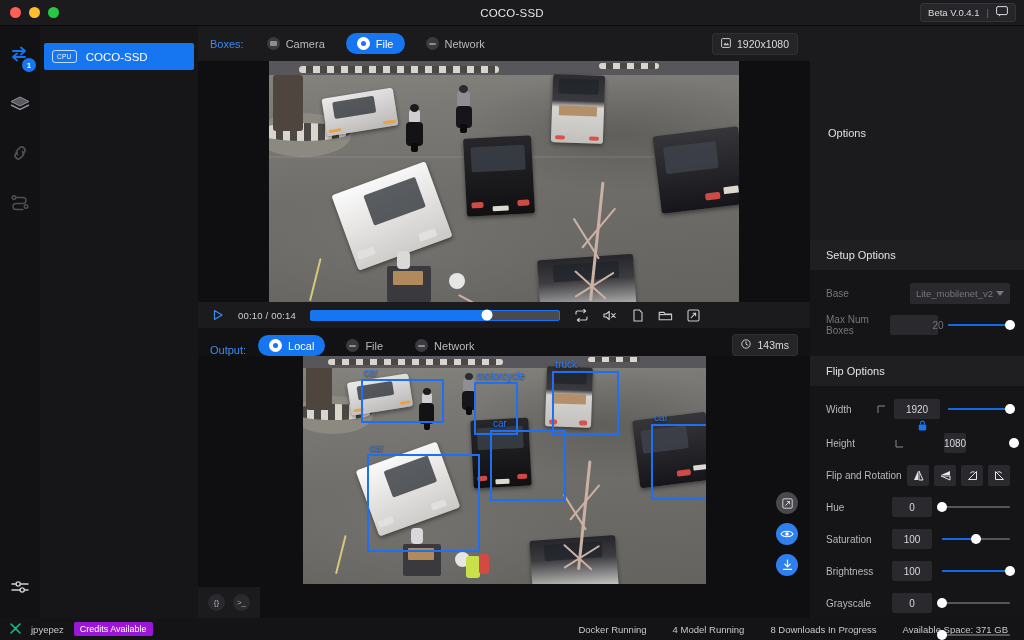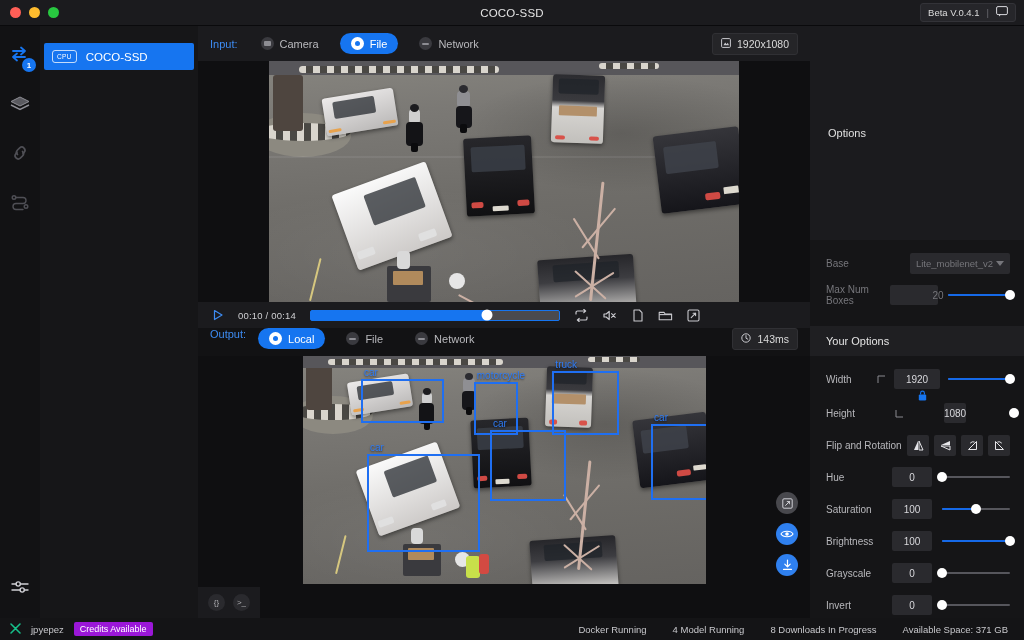--- a/index.html
+++ b/index.html
@@ -148,21 +148,21 @@
     background: #4a4a4e; position: relative; max-width: 250px; cursor: pointer;
   }
   .track-fill { position: absolute; left: 0; top: 0; bottom: 0; background: #1675f0; }
   .track-knob {
     position: absolute; top: 50%; width: 11px; height: 11px; border-radius: 50%;
     background: #fff; transform: translate(-50%,-50%);
   }
   .tbtn { cursor: pointer; display: flex; align-items: center; justify-content: center; }
 
   
-  .out-bar { height: 28px; background: #121214; display: flex; align-items: flex-start; padding: 0 12px; gap: 10px; flex: 0 0 28px; }
+  .out-bar { height: 28px; background: #121214; display: flex; align-items: flex-end; padding: 0 12px; gap: 10px; flex: 0 0 28px; }
 
   
   .out-wrap { flex: 1 1 auto; position: relative; background: #0f0f11; display: flex; align-items: flex-start; justify-content: center; min-height: 0; }
   .fabs { position: absolute; right: 12px; bottom: 42px; display: flex; flex-direction: column; gap: 9px; }
   .fab { width: 22px; height: 22px; border-radius: 50%; display: flex; align-items: center; justify-content: center; cursor: pointer; }
   .fab.grey { background: #48484d; }
   .fab.blue { background: #2f80ef; }
   .corner-tools { position: absolute; left: 0; bottom: 0; background: #1b1b1e; display: flex; gap: 8px; padding: 7px 10px; }
   .ctool { width: 17px; height: 17px; border-radius: 50%; background: #2a2a2e; display: flex; align-items: center; justify-content: center; font-size: 8px; color: #b0b0b4; cursor: pointer; }
 
@@ -278,21 +278,21 @@
         <div class="ws-item selected">
           <span class="cpu-chip">CPU</span>
           <span>COCO-SSD</span>
         </div>
       </div>
     </div>
 
     <div class="center">
 
       <div class="io-bar">
-        <span class="io-label">Input:</span>
+        <span class="io-label">Boxes:</span>
         <div class="seg">
           <span class="seg-ico">
               <span class="mini"></span>
             </span>
           <span>Camera</span>
         </div>
         <div class="seg active">
           <span class="seg-ico"></span>
           <span>File</span>
         </div>
@@ -594,40 +594,41 @@
         <div class="corner-tools">
           <div class="ctool">{}</div>
           <div class="ctool">&gt;_</div>
         </div>
       </div>
     </div>
 
     <div class="opts">
       <div class="opt-head-cell">Options</div>
 
+      <div class="sec-title">Setup Options</div>
       <div class="sec-body">
         <div class="row">
           <span class="rlabel dim">Base</span>
           <div class="select">
             <span>Lite_mobilenet_v2</span>
             <span class="sel-caret"></span>
           </div>
         </div>
         <div class="row">
           <span class="rlabel dim">Max Num Boxes</span>
           <div class="field w40 dim">20</div>
           <div class="slider w62" style="margin-left:10px;">
             <div class="srail"></div>
               <div class="sfill" style="width: 100%;"></div>
               <div class="sknob" style="left: 100%;"></div>
           </div>
         </div>
       </div>
 
-      <div class="sec-title">Your Options</div>
+      <div class="sec-title">Flip Options</div>
       <div class="sec-body">
         <div class="row">
           <span class="rlabel">Width</span>
           <span class="lockcol">
             <svg class="brk" viewBox="0 0 9 9">
                 <path d="M1 8 V1 H8" fill="none" stroke="#8a8a90" stroke-width="1"></path>
               </svg>
           </span>
           <div class="field w46">1920</div>
           <div class="slider w62" style="margin-left:8px;">

